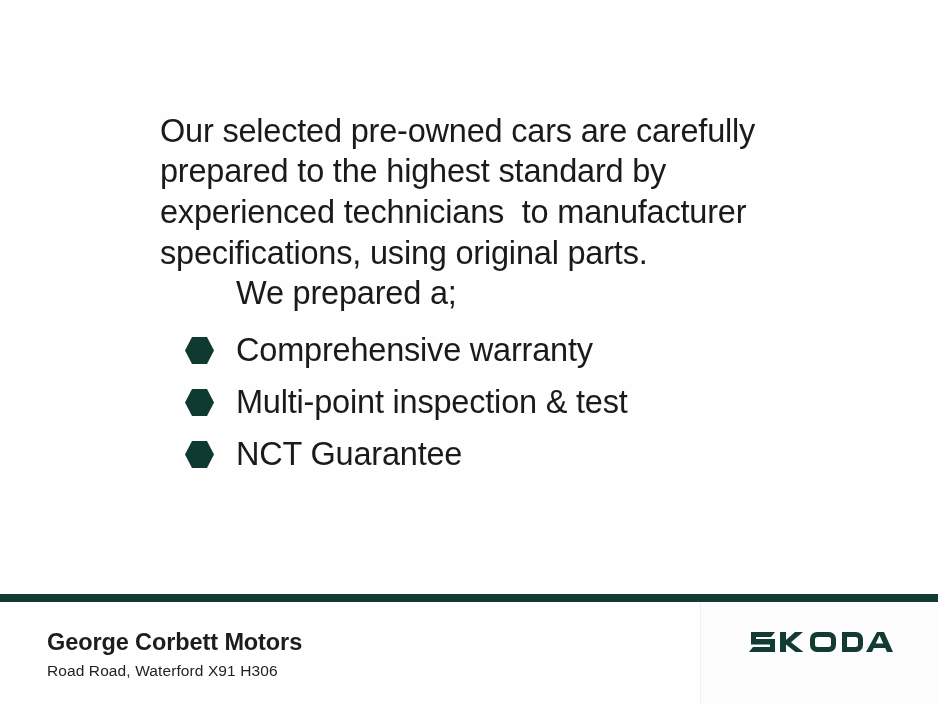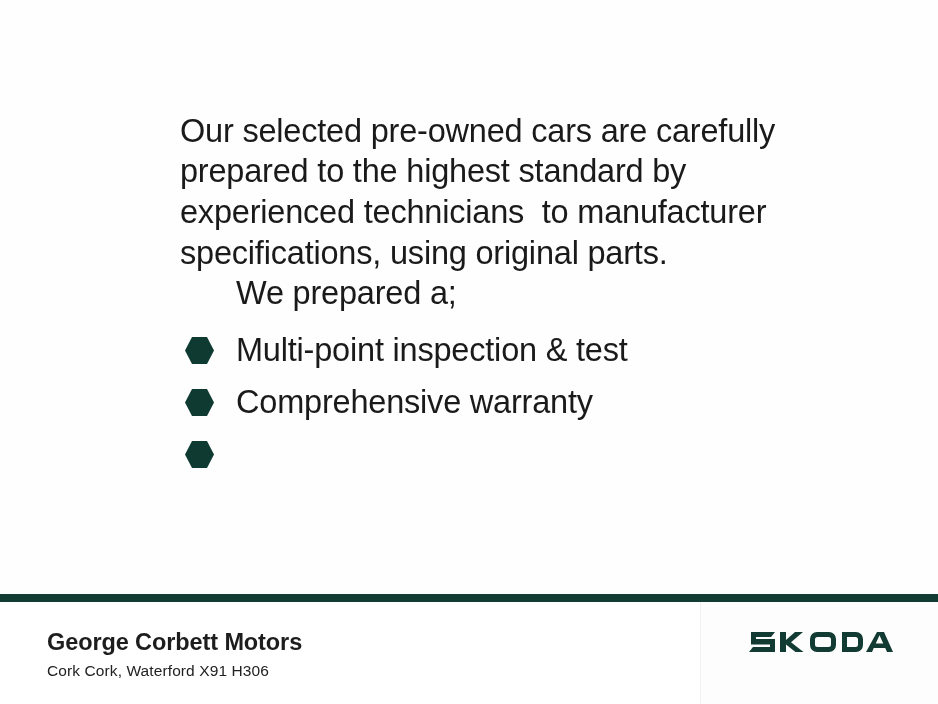--- a/index.html
+++ b/index.html
@@ -20,21 +20,21 @@
     position: relative;
     width: 938px;
     height: 704px;
     background: #fefefe;
     box-sizing: border-box;
   }
 
   
   .intro {
     position: absolute;
-    left: 180px;
+    left: 160px;
     top: 78px;
     width: 620px;
     font-size: 32.5px;
     line-height: 40.8px;
     color: #1a1a1a;
     font-weight: 400;
     letter-spacing: -0.2px;
     white-space: pre-wrap;
   }
 
@@ -152,46 +152,47 @@
   <p class="intro">Our selected pre-owned cars are carefully prepared to the highest standard by experienced technicians  to manufacturer specifications, using original parts.</p>
 
   <div class="include-lead">We prepared a;</div>
 
   <ul class="bullet-list">
 
     <li class="bullet-row">
       <svg class="hex-bullet" viewBox="0 0 31 29">
         <polygon points="8,1 23,1 30,14.5 23,28 8,28 1,14.5" fill="#0e3a31"></polygon>
       </svg>
-      <span class="bullet-text">Multi-point inspection &amp; test</span>
+      <span class="bullet-text">Comprehensive warranty</span>
     </li>
 
     <li class="bullet-row">
       <svg class="hex-bullet" viewBox="0 0 31 29">
         <polygon points="8,1 23,1 30,14.5 23,28 8,28 1,14.5" fill="#0e3a31"></polygon>
       </svg>
-      <span class="bullet-text">Comprehensive warranty</span>
+      <span class="bullet-text">Multi-point inspection &amp; test</span>
     </li>
 
 
     <li class="bullet-row">
       <svg class="hex-bullet" viewBox="0 0 31 29">
         <polygon points="8,1 23,1 30,14.5 23,28 8,28 1,14.5" fill="#0e3a31"></polygon>
       </svg>
+      <span class="bullet-text">NCT Guarantee</span>
     </li>
 
   </ul>
 
   <div class="footer-rule"></div>
 
   <div class="footer">
 
     <div class="dealer-name">George Corbett Motors</div>
 
-    <div class="dealer-address">Cork Cork, Waterford X91 H306</div>
+    <div class="dealer-address">Road Road, Waterford X91 H306</div>
 
     <div class="footer-logo-panel">
       <svg class="skoda-wordmark" viewBox="0 0 288 56" aria-label="SKODA">
         <g fill="#123c33">
 
           <path d="M4 8 L52 8 L44 18 L14 18 L14 22 L52 22 L52 48 L0 48 L8 38 L42 38 L42 33 L4 33 Z"></path>
 
           <path d="M62 8 L74 8 L74 24 L92 8 L108 8 L84 28.5 L109 48 L93 48 L74 33 L74 48 L62 48 Z"></path>
 
           <path d="M136 8 L160 8 A14 14 0 0 1 174 22 L174 34 A14 14 0 0 1 160 48 L136 48 A14 14 0 0 1 122 34 L122 22 A14 14 0 0 1 136 8 Z

